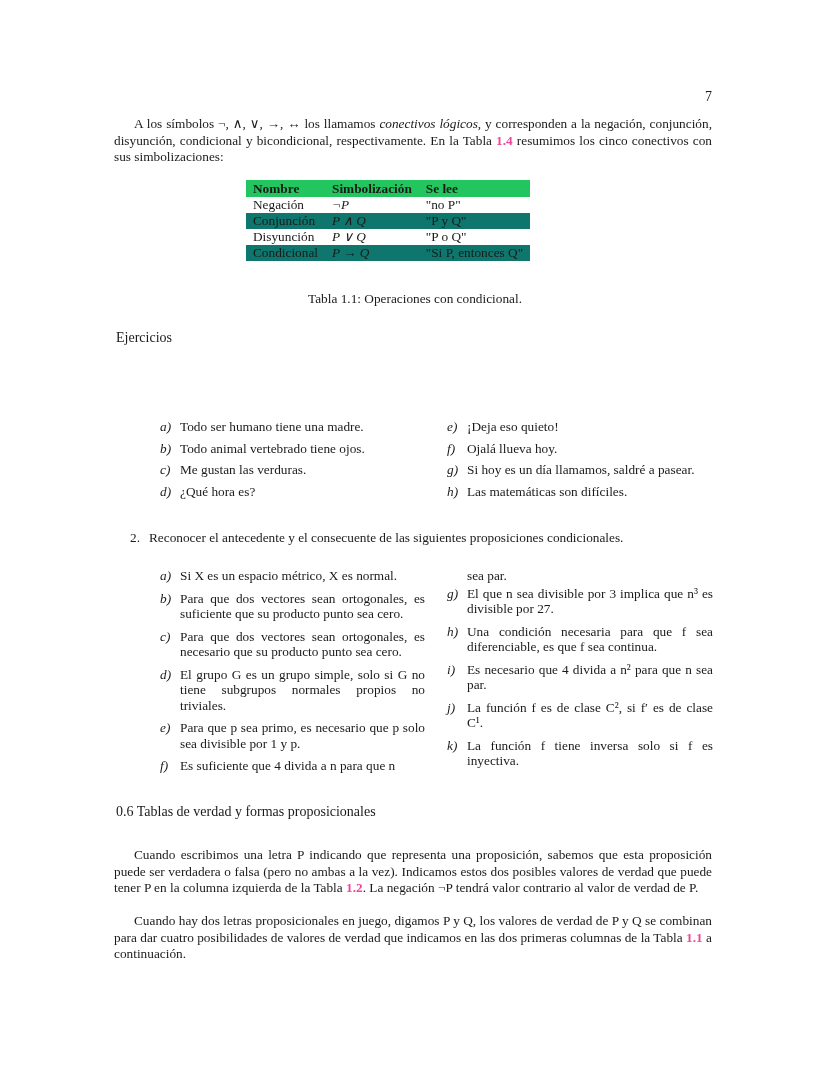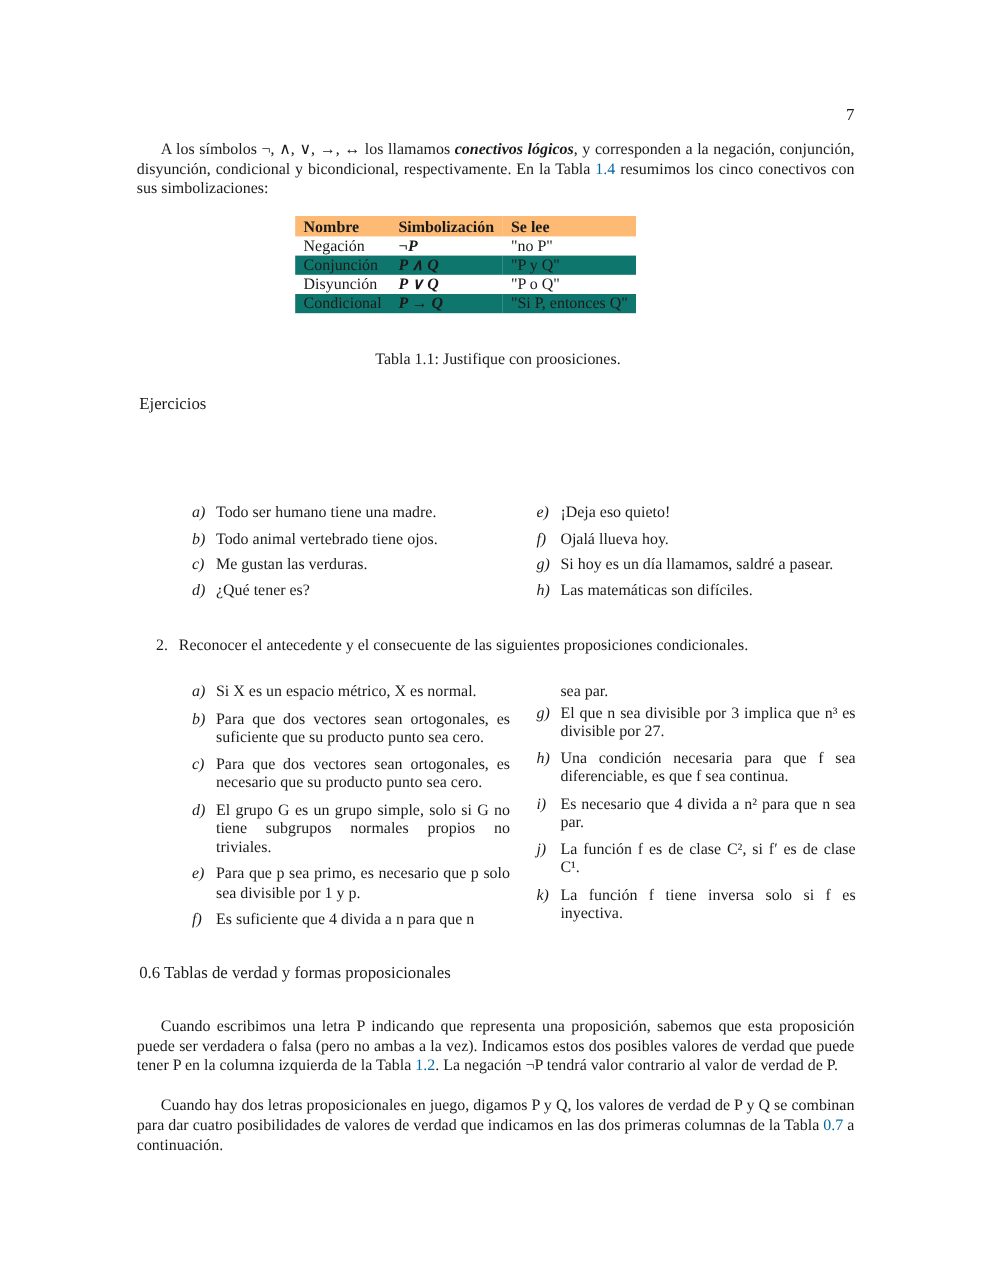--- a/index.html
+++ b/index.html
@@ -12,29 +12,29 @@
     .page-number {
       position: absolute; left: 690px; top: 89px; width: 22px; text-align: right;
       font-family: "Liberation Serif", serif; font-size: 14px;
     }
     .para {
       position: absolute; left: 114px; width: 598px;
       font-family: "Liberation Serif", serif; font-size: 13.3px; line-height: 16.6px;
       text-align: justify;
     }
     .para .indent { display: inline-block; width: 20px; }
-    .link { color: #0369a1; }
-    em, .math { font-style: italic; font-weight: bold; }
+    .link { color: #ec4899; font-weight: bold; }
+    em, .math { font-style: italic; }
 
     table.conn {
       position: absolute; left: 246px; top: 180px; border-collapse: collapse;
       font-family: "Liberation Serif", serif; font-size: 13.3px;
     }
     table.conn th {
-      background: #fdba74; text-align: left; font-weight: bold; padding: 0 7px; height: 17px;
+      background: #22c55e; text-align: left; font-weight: bold; padding: 0 7px; height: 17px;
     }
     table.conn td { padding: 0 7px; height: 16px; line-height: 16px; }
     table.conn tr.shade td { background: #0f766e; }
     .caption {
       position: absolute; left: 246px; width: 338px; top: 291px; text-align: center;
       font-family: "Liberation Serif", serif; font-size: 13.3px;
     }
 
     .h-section {
       position: absolute; left: 116px;
@@ -88,30 +88,30 @@
         <td>"P o Q"</td>
       </tr>
       <tr class="shade">
         <td>Condicional</td>
         <td class="math">P → Q</td>
         <td>"Si P, entonces Q"</td>
       </tr>
     </tbody>
   </table>
 
-  <div class="caption">Tabla 1.1: Justifique con proosiciones.</div>
+  <div class="caption">Tabla 1.1: Operaciones con condicional.</div>
 
   <h2 class="h-section" style="top:330px; margin:0;">Ejercicios</h2>
 
 
   <div class="col list1" style="left:160px; top:419px; width:270px;">
     <div class="item"><span class="lbl">a)</span><span>Todo ser humano tiene una madre.</span></div>
     <div class="item"><span class="lbl">b)</span><span>Todo animal vertebrado tiene ojos.</span></div>
     <div class="item"><span class="lbl">c)</span><span>Me gustan las verduras.</span></div>
-    <div class="item"><span class="lbl">d)</span><span>¿Qué tener es?</span></div>
+    <div class="item"><span class="lbl">d)</span><span>¿Qué hora es?</span></div>
   </div>
 
   <div class="col list1" style="left:447px; top:419px; width:275px;">
     <div class="item"><span class="lbl">e)</span><span>¡Deja eso quieto!</span></div>
     <div class="item"><span class="lbl">f)</span><span>Ojalá llueva hoy.</span></div>
     <div class="item"><span class="lbl">g)</span><span>Si hoy es un día llamamos, saldré a pasear.</span></div>
     <div class="item"><span class="lbl">h)</span><span>Las matemáticas son difíciles.</span></div>
   </div>
 
   <div class="ex-title" style="top:530px;">
@@ -136,16 +136,16 @@
     <div class="item"><span class="lbl">k)</span><span>La función f tiene inversa solo si f es inyectiva.</span></div>
   </div>
 
   <h2 class="h-section" style="top:804px; margin:0;">0.6 Tablas de verdad y formas proposicionales</h2>
 
   <div class="para" style="top:847px;">
     <span class="indent"></span><span>Cuando escribimos una letra P indicando que representa una proposición, sabemos que esta proposición puede ser verdadera o falsa (pero no ambas a la vez). Indicamos estos dos posibles valores de verdad que puede tener P en la columna izquierda de la Tabla </span><span class="link">1.2</span><span>. La negación ¬P tendrá valor contrario al valor de verdad de P.</span>
   </div>
 
   <div class="para" style="top:913px;">
-    <span class="indent"></span><span>Cuando hay dos letras proposicionales en juego, digamos P y Q, los valores de verdad de P y Q se combinan para dar cuatro posibilidades de valores de verdad que indicamos en las dos primeras columnas de la Tabla </span><span class="link">0.7</span><span> a continuación.</span>
+    <span class="indent"></span><span>Cuando hay dos letras proposicionales en juego, digamos P y Q, los valores de verdad de P y Q se combinan para dar cuatro posibilidades de valores de verdad que indicamos en las dos primeras columnas de la Tabla </span><span class="link">1.1</span><span> a continuación.</span>
   </div>
 
 </div>
 
 </body></html>

